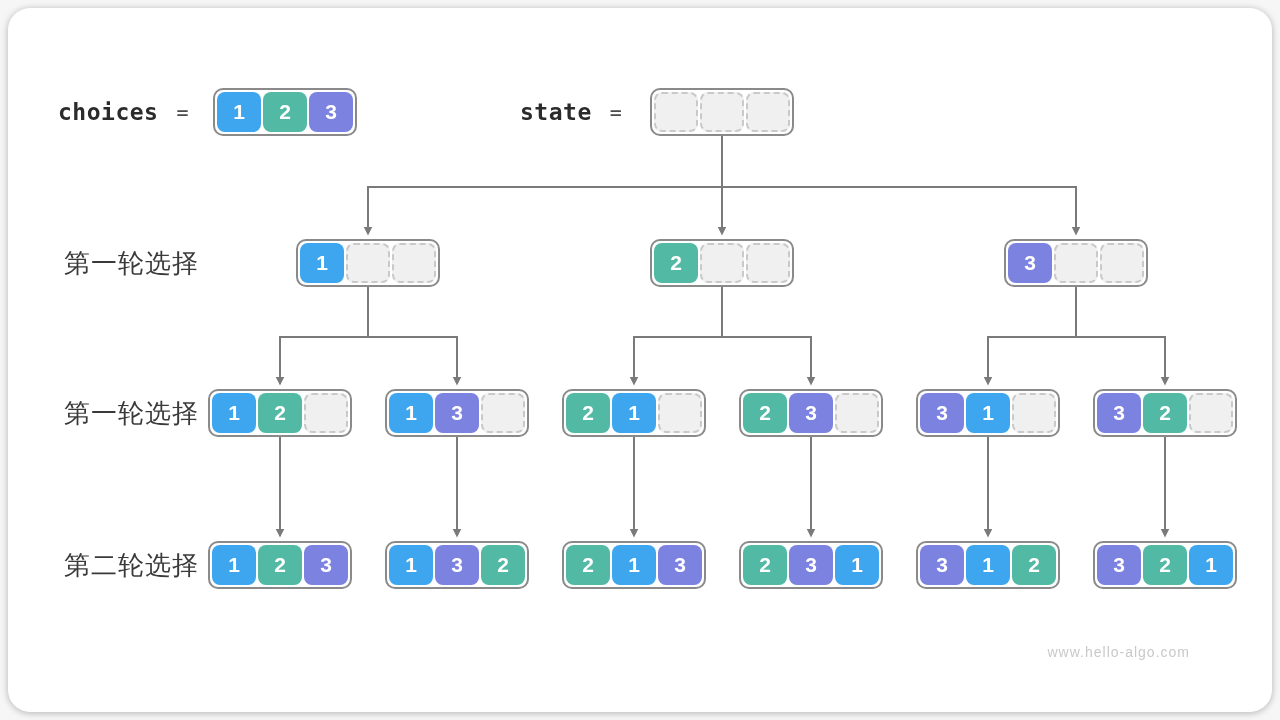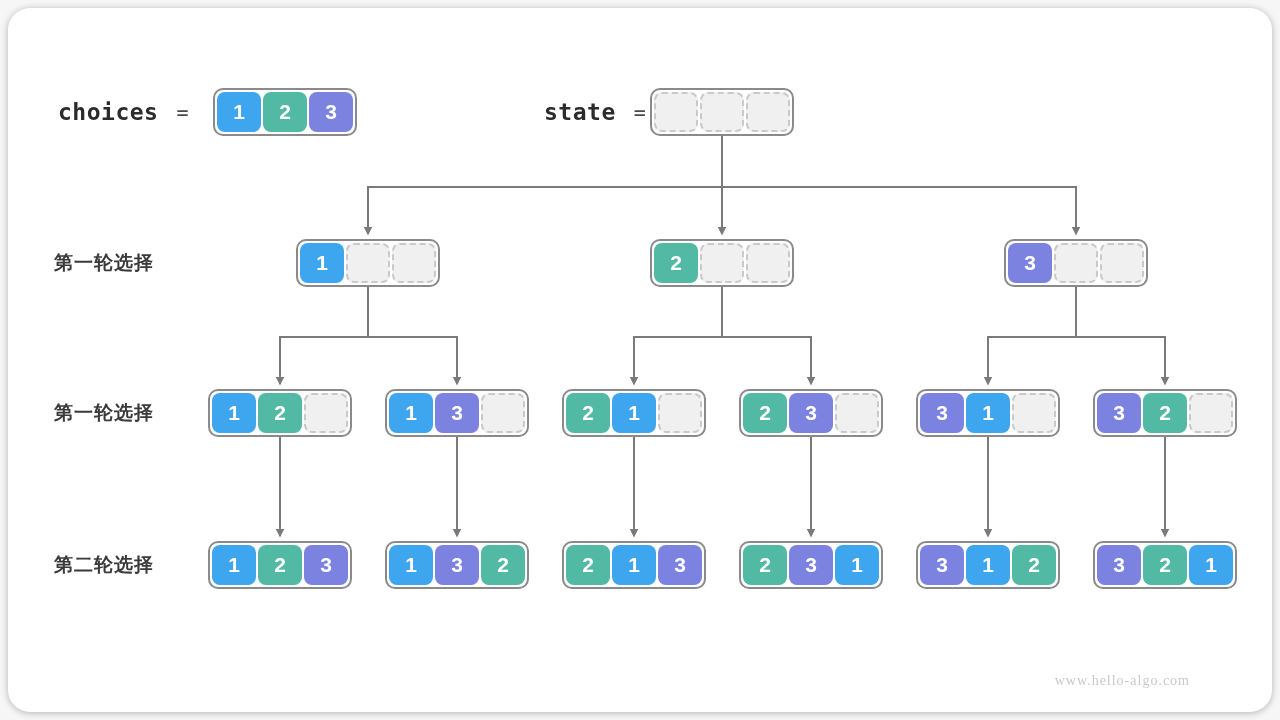--- a/index.html
+++ b/index.html
@@ -35,26 +35,26 @@
   .cell.v2{background:var(--c2);}
   .cell.v3{background:var(--c3);}
   .cell.empty{background:var(--empty-fill);border:2px dashed var(--empty-border);}
   .mono-label{
     position:absolute;height:48px;display:flex;align-items:center;
     font-family:"DejaVu Sans Mono","Liberation Mono",monospace;
     font-weight:bold;font-size:23px;color:var(--mono);letter-spacing:.5px;
   }
   .mono-label .eq{font-weight:500;font-size:20px;margin-left:18px;color:#4a4a4a;}
   .row-label{
-    position:absolute;left:54px;height:48px;display:flex;align-items:center;
-    font-size:19px;font-weight:700;color:var(--label);letter-spacing:1px;
+    position:absolute;left:64px;height:48px;display:flex;align-items:center;
+    font-size:26px;font-weight:400;color:var(--label);letter-spacing:1px;
   }
   .watermark{
-    position:absolute;right:66px;top:673px;
-    font-family:Liberation Serif, serif;
+    position:absolute;right:66px;top:644px;
+    font-family:Liberation Sans, sans-serif;
     font-size:14px;color:var(--watermark);letter-spacing:1px;
   }
 </style>
 </head>
 <body>
 
 <div class="page">
   <div class="card"></div>
 
   <svg class="connectors" width="1280" height="720" viewBox="0 0 1280 720">
@@ -89,21 +89,21 @@
     <line class="cline" x1="811" y1="437" x2="811" y2="535" marker-end="url(#arw)"></line>
     <line class="cline" x1="988" y1="437" x2="988" y2="535" marker-end="url(#arw)"></line>
     <line class="cline" x1="1165" y1="437" x2="1165" y2="535" marker-end="url(#arw)"></line>
   </svg>
 
   <div class="mono-label" style="left:58px;top:88px;">
     <span>choices</span>
     <span class="eq">=</span>
   </div>
 
-  <div class="mono-label" style="left:520px;top:88px;margin-left:24px;">
+  <div class="mono-label" style="left:520px;top:88px;">
     <span>state</span>
     <span class="eq">=</span>
   </div>
 
   <div class="row-label" style="top:239px;">第一轮选择</div>
   <div class="row-label" style="top:389px;">第一轮选择</div>
   <div class="row-label" style="top:541px;">第二轮选择</div>
 
   <div id="boxes-layer">
       <div class="box" style="left: 213px; top: 88px;">

